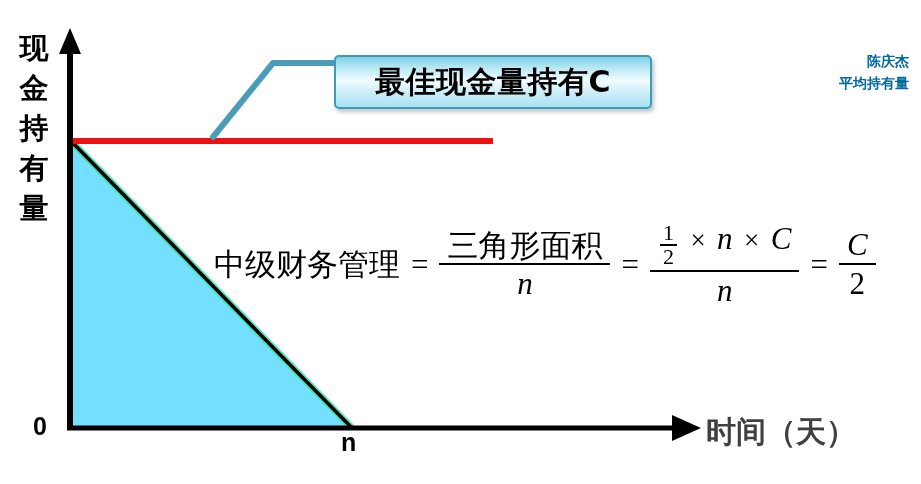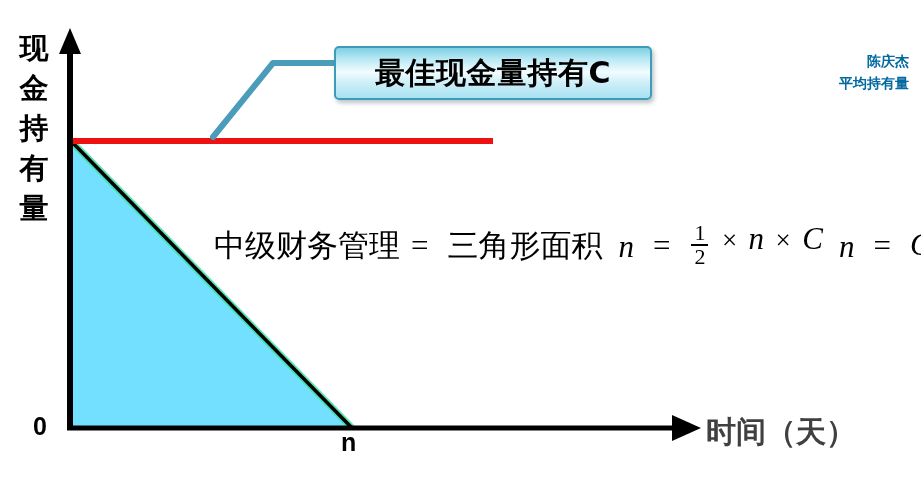--- a/index.html
+++ b/index.html
@@ -79,21 +79,21 @@
     font-weight: bold;
     color: #404040;
     white-space: nowrap;
     font-family: "DejaVu Sans", "Liberation Sans", sans-serif;
   }
 
   
   #callout-box {
     position: absolute;
     left: 334px;
-    top: 46px;
+    top: 55px;
     width: 318px;
     height: 54px;
     box-sizing: border-box;
     border: 2px solid #3f9cb8;
     border-radius: 5px;
     background: linear-gradient(to bottom,
         #7fd0e4 0%,
         #b9e8f4 22%,
         #f2fcff 48%,
         #cdeef8 70%,
@@ -136,20 +136,21 @@
     color: #000000;
     white-space: nowrap;
   }
   .f-eq {
     font-size: 31px;
     margin: 0 11px;
     font-family: "Liberation Serif", "DejaVu Serif", serif;
   }
   .frac {
     display: inline-flex;
+    flex-direction: column;
     align-items: center;
     vertical-align: middle;
     line-height: 1.05;
   }
   .frac .num {
     padding: 0 8px 2px 8px;
   }
   .frac .den {
     padding: 3px 8px 0 8px;
   }

